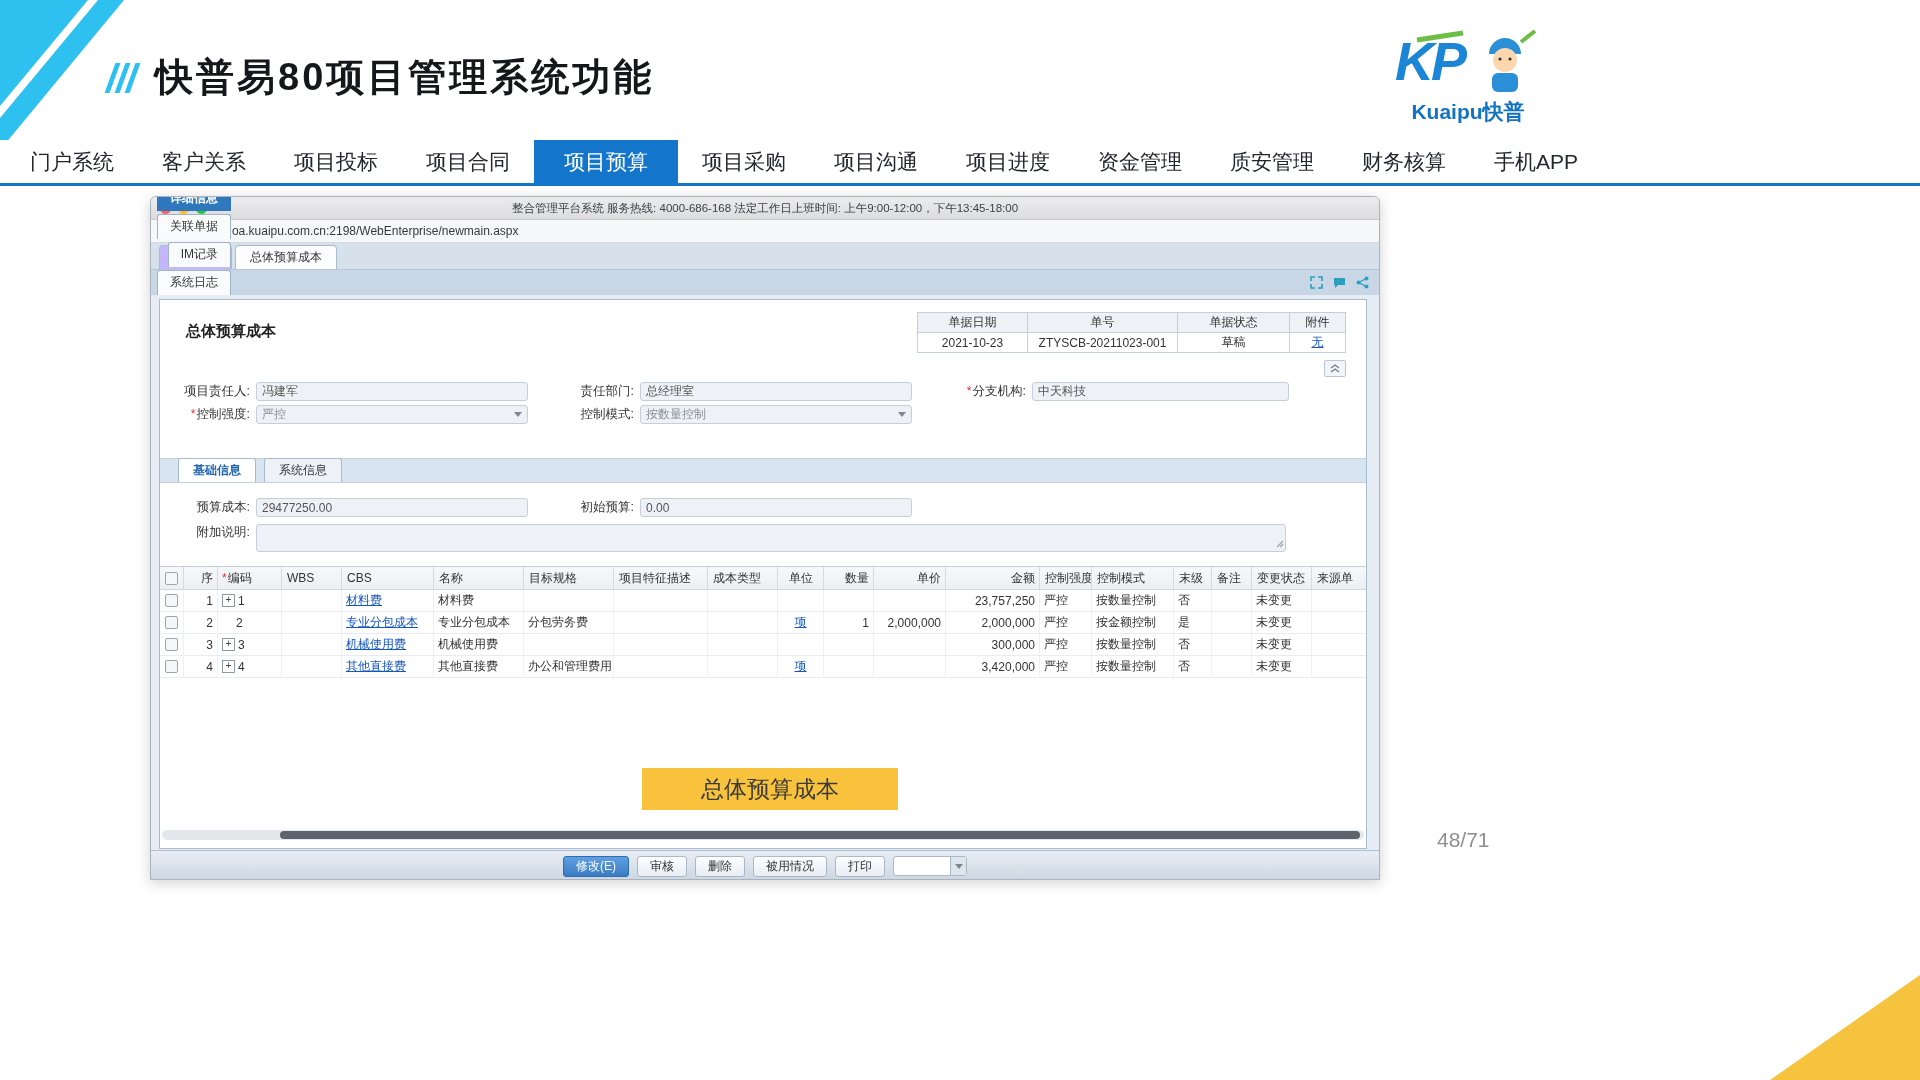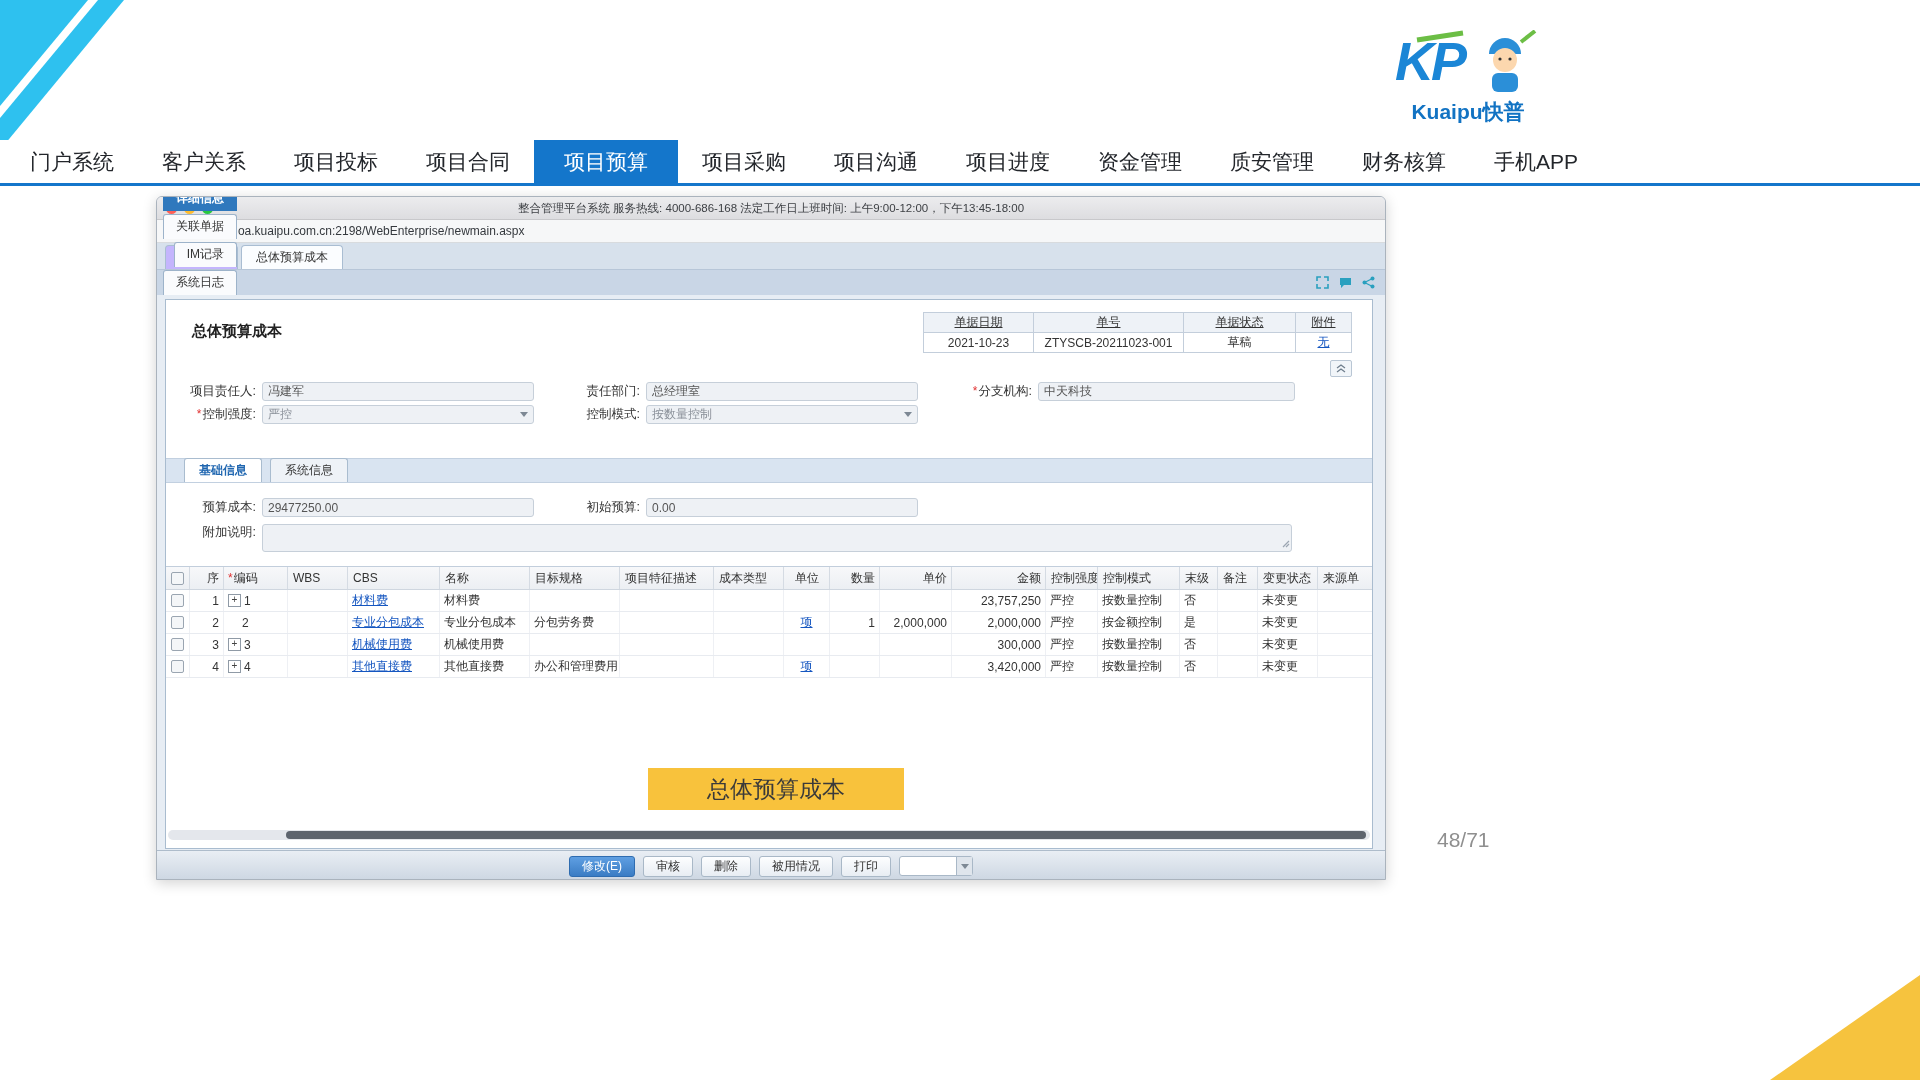--- a/index.html
+++ b/index.html
@@ -18,21 +18,21 @@
   .tick{width:5px;height:30px;background:#2ec1ef;transform:skewX(-20deg);}
   .slide-title{font-size:38px;font-weight:bold;color:#15171a;letter-spacing:3px;}
   .logo{position:absolute;left:1388px;top:30px;width:160px;text-align:center;}
   .logo-brand{font-size:21px;font-weight:bold;color:#1273c3;margin-top:2px;}
   
   .nav{position:absolute;left:0;top:140px;width:1920px;height:46px;background:#fff;
        border-bottom:3px solid #1476cb;display:flex;align-items:stretch;padding-left:6px;box-sizing:border-box;}
   .nav-item{display:flex;align-items:center;padding:0 24px;font-size:21px;color:#23262b;white-space:nowrap;}
   .nav-item.active{background:#1476cb;color:#fff;font-weight:normal;padding:16px 30px;}
   
-  .window{position:absolute;left:156px;top:196px;width:1228px;height:682px;background:#e7edf4;
+  .window{position:absolute;left:150px;top:196px;width:1228px;height:682px;background:#e7edf4;
           border:1px solid #aab3bd;border-radius:6px 6px 0 0;box-shadow:0 3px 14px rgba(0,0,0,.18);overflow:hidden;}
   .titlebar{height:22px;background:linear-gradient(#ececee,#dddde0);border-bottom:1px solid #c8c8cb;
             display:flex;align-items:center;position:relative;}
   .lights{position:absolute;left:9px;display:flex;gap:7px;}
   .light{width:11px;height:11px;border-radius:50%;}
   .light.r{background:#ff5f57}.light.y{background:#febc2e}.light.g{background:#28c840}
   .titlebar-text{flex:1;text-align:center;font-size:11.5px;color:#3c3f43;}
   .urlbar{height:22px;background:#f6f7f8;border-bottom:1px solid #d8dbde;display:flex;align-items:center;
           padding:0 10px;gap:7px;font-size:12px;color:#5c6166;}
   .warn-ic::before{content:"⚠";font-size:12px;color:#6a6f74;}
@@ -57,21 +57,21 @@
   .detail-icons{position:absolute;right:10px;top:5px;display:flex;gap:9px;}
   .dicon{width:14px;height:14px;display:flex;align-items:center;justify-content:center;}
   
   .panel{position:absolute;left:8px;right:12px;top:56px;bottom:32px;background:#fff;
          border:1px solid #a9bccf;overflow:hidden;}
   .doc-title{position:absolute;left:26px;top:22px;font-size:15px;font-weight:bold;color:#222;}
   .info-table{position:absolute;right:20px;top:12px;display:flex;border-top:1px solid #c3cedb;border-left:1px solid #c3cedb;}
   .info-col{display:flex;flex-direction:column;}
   .info-th,.info-td{height:20px;display:flex;align-items:center;justify-content:center;font-size:12px;
                     border-right:1px solid #c3cedb;border-bottom:1px solid #c3cedb;box-sizing:border-box;}
-  .info-th{background:#eef2f7;color:#333;text-decoration:underline;}
+  .info-th{background:#eef2f7;color:#333;}
   .info-td{background:#fff;color:#333;}
   .icols .c0{width:110px}.icols .c1{width:150px}.icols .c2{width:112px}.icols .c3{width:56px}
   .link{color:#1556c0;text-decoration:underline;cursor:pointer;}
   .collapse-btn{position:absolute;right:20px;top:60px;width:20px;height:15px;border:1px solid #b9c6d4;
                 background:#f1f5f9;border-radius:2px;display:flex;align-items:center;justify-content:center;}
   
   .form{position:absolute;left:4px;top:80px;width:1190px;}
   .form-row{display:flex;align-items:center;height:23px;}
   .fg{display:flex;align-items:center;}
   .fl{text-align:right;font-size:12.5px;color:#333;padding-right:6px;box-sizing:border-box;white-space:nowrap;}
@@ -140,20 +140,28 @@
   .page-num{position:absolute;left:1437px;top:828px;font-size:21px;color:#8f8f8f;}
 </style>
 </head>
 <body>
 
 <div class="slide">
   <div class="decor-tl-1"></div>
   <div class="decor-tl-2"></div>
   <div class="decor-br"></div>
 
+  <div class="slide-header">
+    <div class="ticks">
+      <div class="tick"></div>
+        <div class="tick"></div>
+        <div class="tick"></div>
+    </div>
+    <div class="slide-title">快普易80项目管理系统功能</div>
+  </div>
 
   <div class="logo">
     <svg width="150" height="62" viewBox="0 0 150 62">
       <text x="2" y="50" font-size="54" font-weight="bold" font-style="italic" fill="#1b86d6" font-family="Liberation Sans, sans-serif">K</text>
       <text x="38" y="50" font-size="54" font-weight="bold" font-style="italic" fill="#1b86d6" font-family="Liberation Sans, sans-serif">P</text>
       <line x1="24" y1="10" x2="70" y2="3" stroke="#6cbe45" stroke-width="5"></line>
       <line x1="128" y1="12" x2="142" y2="1" stroke="#6cbe45" stroke-width="4"></line>
       <path d="M96 24 a16 16 0 0 1 32 0 z" fill="#2b8fd8"></path>
       <circle cx="112" cy="30" r="12" fill="#fcd7ae"></circle>
       <circle cx="107" cy="29" r="1.6" fill="#333"></circle>

